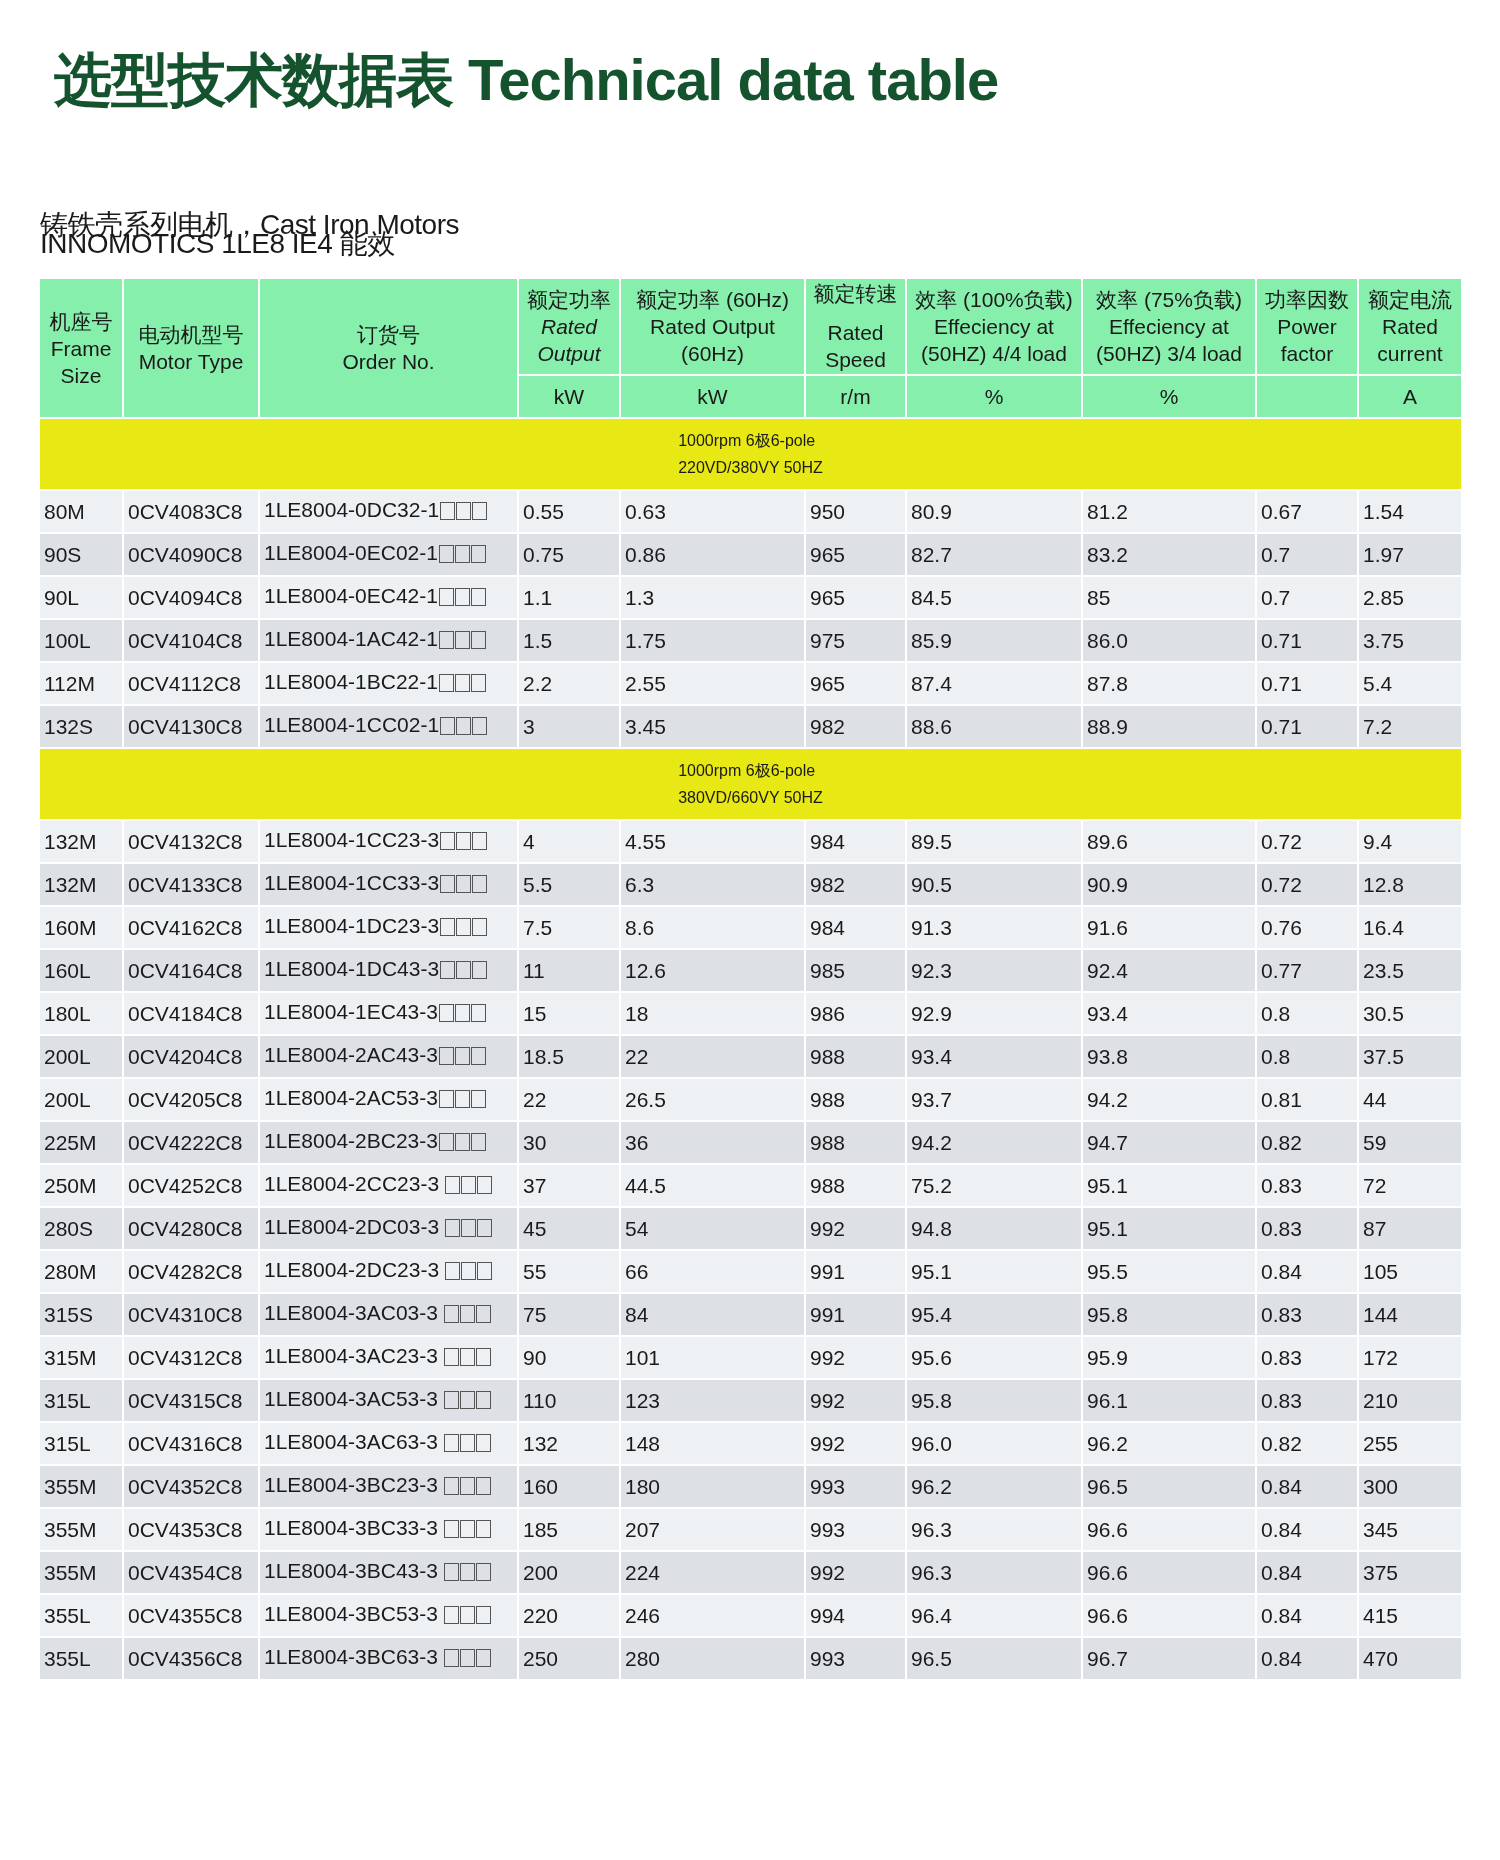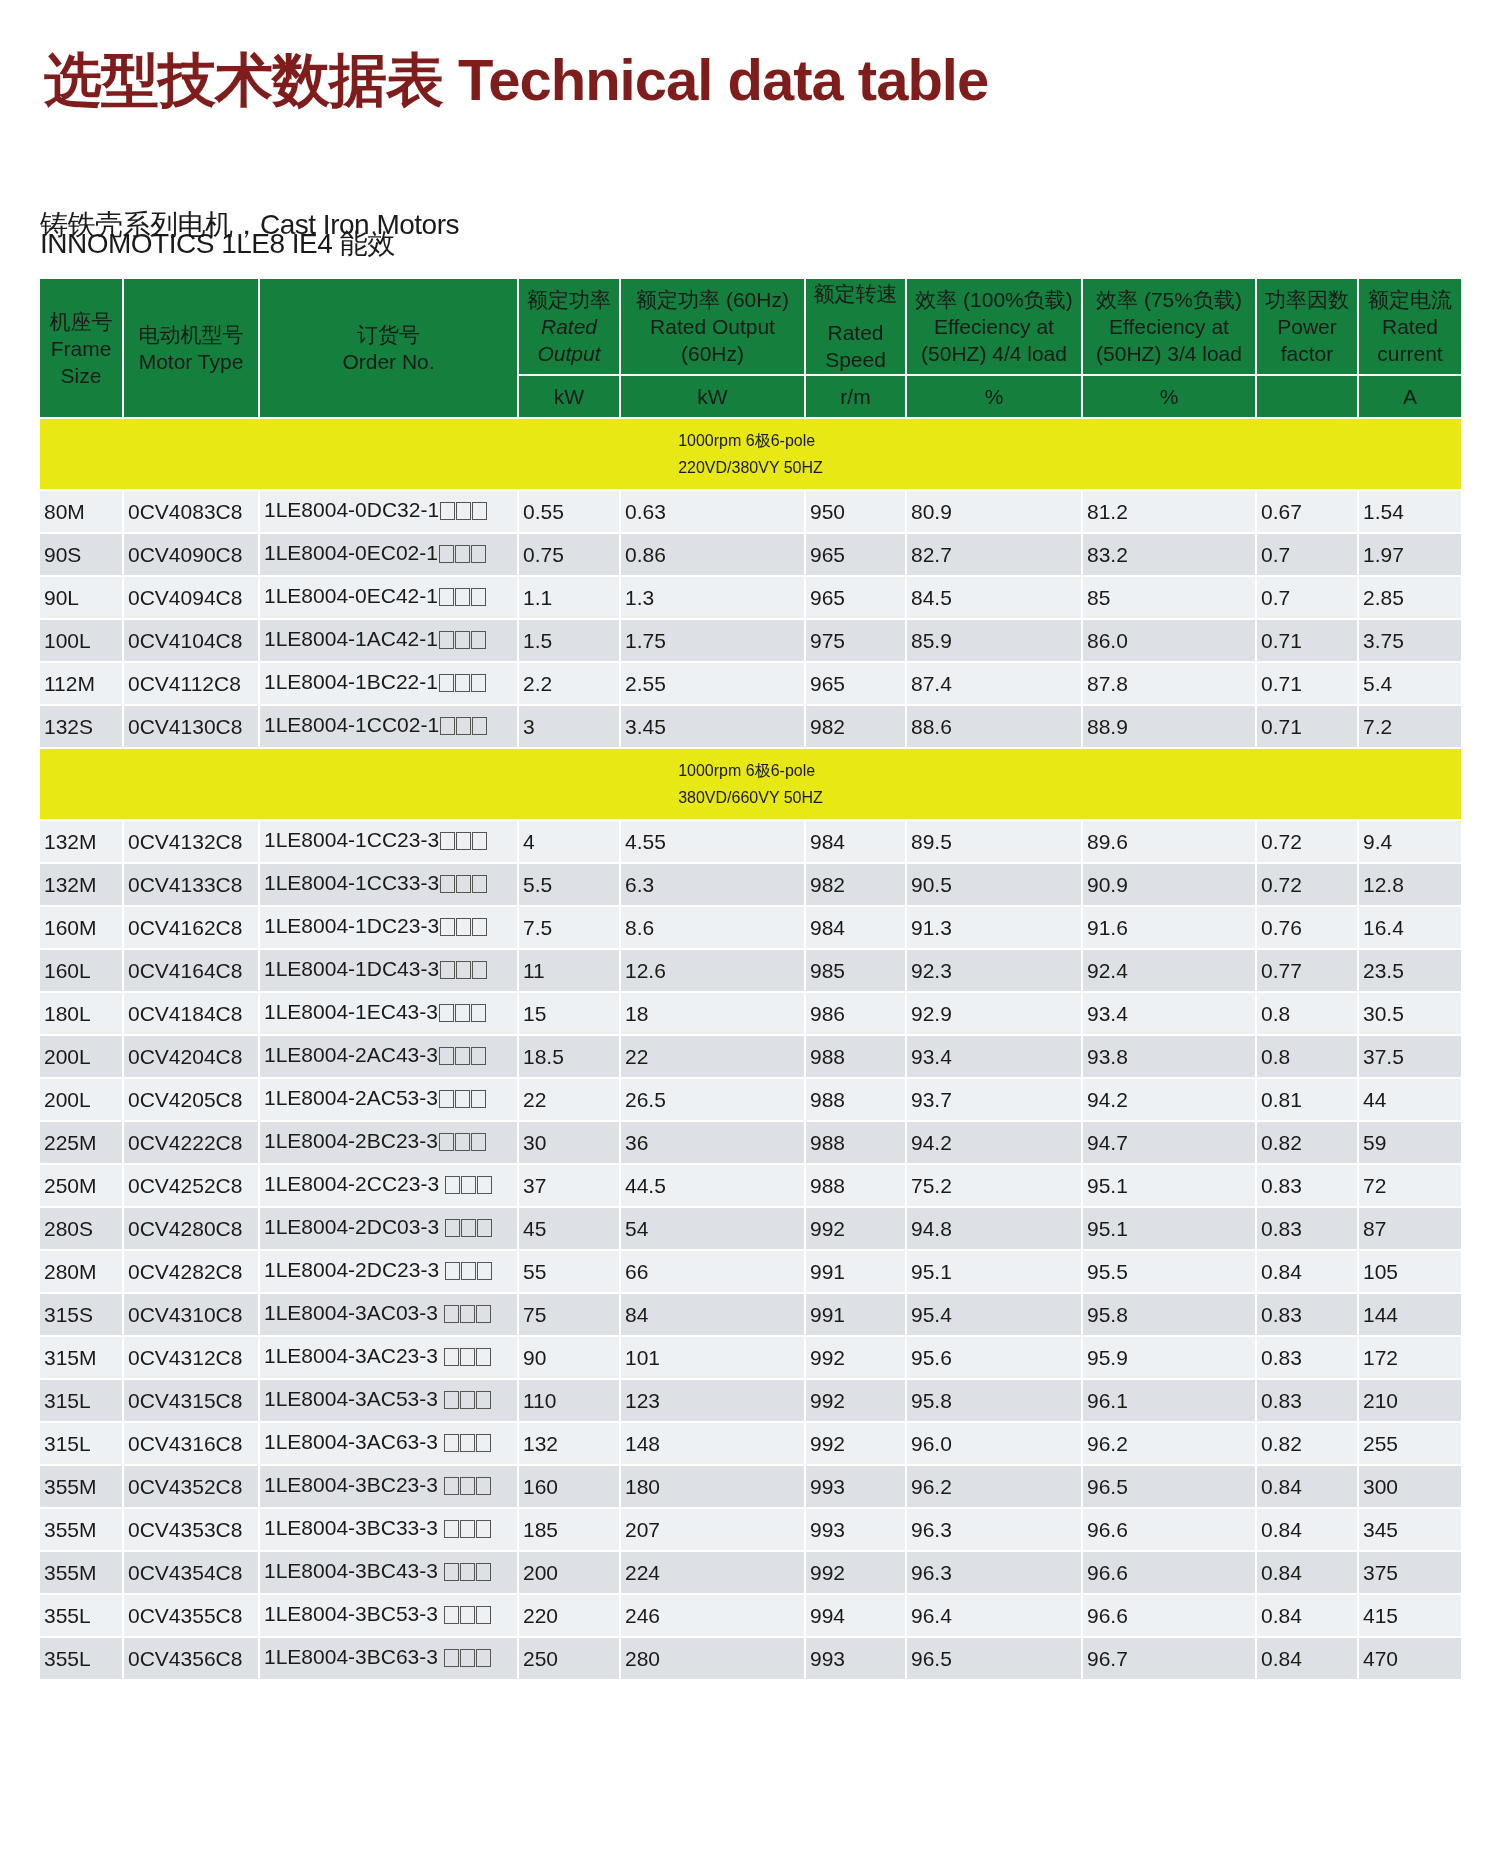--- a/index.html
+++ b/index.html
@@ -1,26 +1,26 @@
 <!DOCTYPE html>
 <html><head>
 <meta charset="utf-8">
 <style>
   html, body { margin: 0; padding: 0; background: #ffffff; }
   body { width: 1500px; height: 1860px; position: relative; overflow: hidden;
          font-family: "Liberation Sans", "DejaVu Sans", sans-serif; color: #1a1a1a; }
-  .title { position: absolute; left: 44px; top: 42px; font-size: 58px; font-weight: bold;
-           letter-spacing: -1px; white-space: nowrap; color: #7f1d1d; }
+  .title { position: absolute; left: 54px; top: 42px; font-size: 58px; font-weight: bold;
+           letter-spacing: -1px; white-space: nowrap; color: #14532d; }
   .subtitle { position: absolute; left: 40px; font-size: 28px; white-space: nowrap; color: #1a1a1a; letter-spacing: -0.5px; }
   .sub1 { top: 190px; margin-top: 16px; }
   .sub2 { top: 225px; }
   table.tech { position: absolute; left: 38px; top: 277px; width: 1423px;
                border-collapse: collapse; table-layout: fixed; }
   table.tech td, table.tech th { border: 2px solid #ffffff; padding: 0; }
-  thead th { background: #15803d; font-weight: normal; font-size: 21px; line-height: 27px;
+  thead th { background: #86efac; font-weight: normal; font-size: 21px; line-height: 27px;
              text-align: center; vertical-align: middle; color: #1a1a1a; }
   thead tr.h1 th { height: 95px; }
   thead tr.h2 th { height: 41px; }
   .band td { background: #e8e815; height: 70px; text-align: center; font-size: 16px; line-height: 27px; }
   .band .inner { display: inline-block; text-align: left; }
   tbody tr.row td { height: 41px; font-size: 21px; padding-left: 4px; white-space: nowrap; overflow: hidden; }
   tbody tr.row.odd td { background: #eef1f4; }
   tbody tr.row.even td { background: #dde1e5; }
   .boxes { display: inline-block; vertical-align: -3px; margin-left: 1px; }
   .box { display: inline-block; width: 15px; height: 18px; border: 1.5px solid #555; margin-right: 1px; box-sizing: border-box; }

